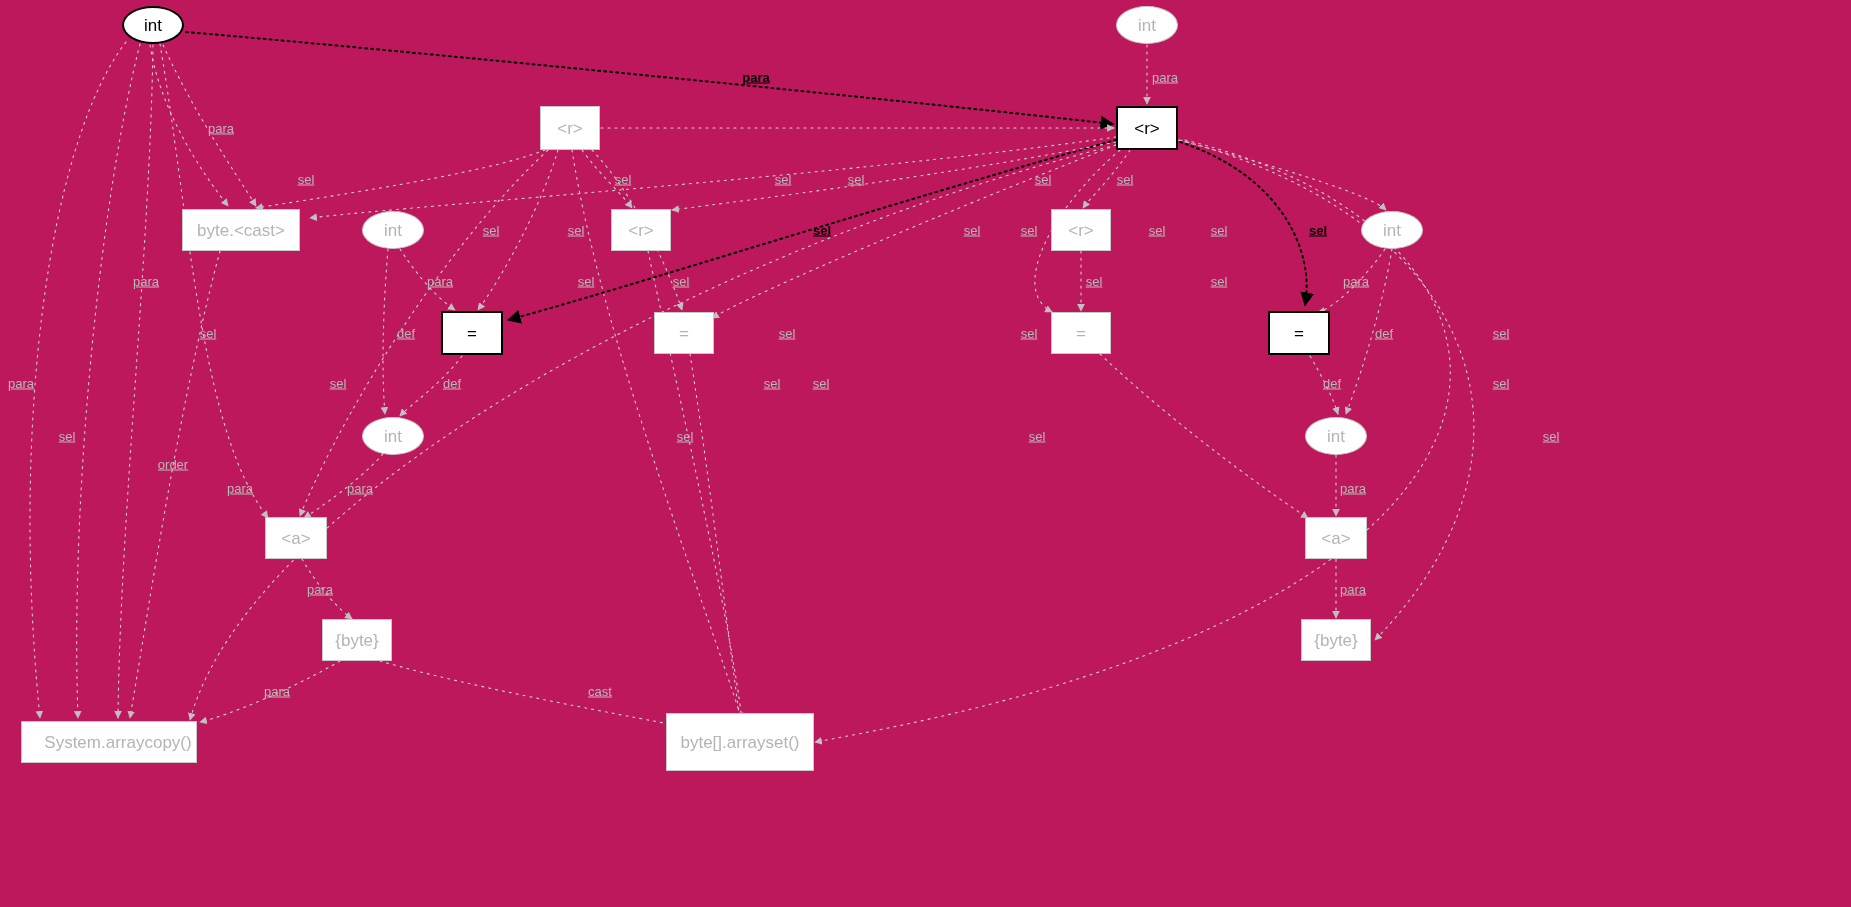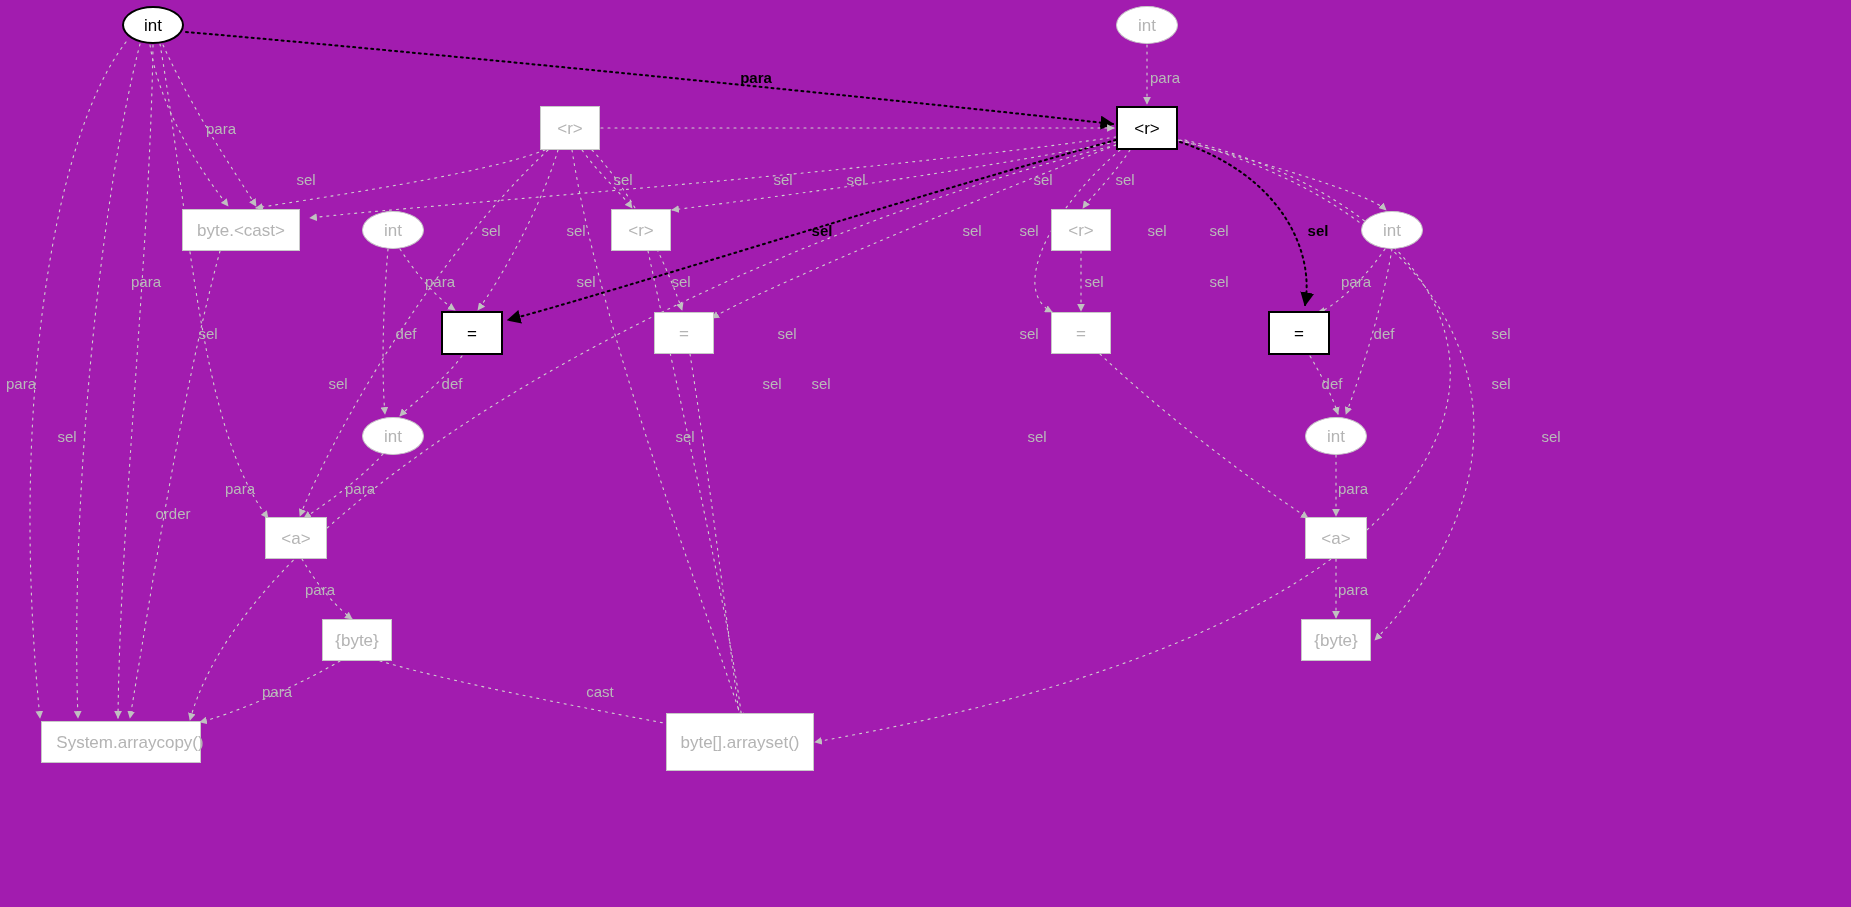--- a/index.html
+++ b/index.html
@@ -7,21 +7,21 @@
     padding: 0;
     background: #ffffff;
   }
   body {
     font-family: "Liberation Sans", sans-serif;
   }
   #graph-canvas {
     position: relative;
     width: 1851px;
     height: 907px;
-    background: #a21caf;
+    background: #be185d;
     overflow: hidden;
   }
   #edge-layer {
     position: absolute;
     left: 0;
     top: 0;
     width: 1851px;
     height: 907px;
   }
   #node-layer {
@@ -62,24 +62,25 @@
     border: 2px solid #000000;
     color: #000000;
   }
   .node .nlabel {
     line-height: 1;
     pointer-events: none;
   }
   .edge-label {
     position: absolute;
     transform: translate(-50%, -50%);
-    font-size: 15px;
+    font-size: 13px;
     color: #b9b9b9;
     white-space: nowrap;
     background: transparent;
+    text-decoration: underline;
   }
   .edge-label.hl {
     color: #000000;
     font-weight: bold;
   }
 </style>
 </head>
 <body>
 
 <div id="graph-canvas">
@@ -191,21 +192,21 @@
       </div>
       <div class="node box" style="left: 1336px; top: 538px; width: 62px; height: 42px;">
         <span class="nlabel">&lt;a&gt;</span>
       </div>
       <div class="node box" style="left: 357px; top: 640px; width: 70px; height: 42px;">
         <span class="nlabel">{byte}</span>
       </div>
       <div class="node box" style="left: 1336px; top: 640px; width: 70px; height: 42px;">
         <span class="nlabel">{byte}</span>
       </div>
-      <div class="node box" style="left: 121px; top: 742px; width: 160px; height: 42px; padding-left: 18px;">
+      <div class="node box" style="left: 109px; top: 742px; width: 176px; height: 42px; padding-left: 18px;">
         <span class="nlabel">System.arraycopy()</span>
       </div>
       <div class="node box" style="left: 740px; top: 742px; width: 148px; height: 58px;">
         <span class="nlabel">byte[].arrayset()</span>
       </div>
       <div class="edge-label hl" style="left: 756px; top: 77px;">para</div>
       <div class="edge-label" style="left: 1165px; top: 77px;">para</div>
       <div class="edge-label" style="left: 221px; top: 128px;">para</div>
       <div class="edge-label" style="left: 306px; top: 179px;">sel</div>
       <div class="edge-label" style="left: 623px; top: 179px;">sel</div>
@@ -238,21 +239,21 @@
       <div class="edge-label" style="left: 338px; top: 383px;">sel</div>
       <div class="edge-label" style="left: 452px; top: 383px;">def</div>
       <div class="edge-label" style="left: 772px; top: 383px;">sel</div>
       <div class="edge-label" style="left: 821px; top: 383px;">sel</div>
       <div class="edge-label" style="left: 1332px; top: 383px;">def</div>
       <div class="edge-label" style="left: 1501px; top: 383px;">sel</div>
       <div class="edge-label" style="left: 67px; top: 436px;">sel</div>
       <div class="edge-label" style="left: 685px; top: 436px;">sel</div>
       <div class="edge-label" style="left: 1037px; top: 436px;">sel</div>
       <div class="edge-label" style="left: 1551px; top: 436px;">sel</div>
-      <div class="edge-label" style="left: 173px; top: 513px;">order</div>
+      <div class="edge-label" style="left: 173px; top: 464px;">order</div>
       <div class="edge-label" style="left: 240px; top: 488px;">para</div>
       <div class="edge-label" style="left: 360px; top: 488px;">para</div>
       <div class="edge-label" style="left: 1353px; top: 488px;">para</div>
       <div class="edge-label" style="left: 320px; top: 589px;">para</div>
       <div class="edge-label" style="left: 1353px; top: 589px;">para</div>
       <div class="edge-label" style="left: 277px; top: 691px;">para</div>
       <div class="edge-label" style="left: 600px; top: 691px;">cast</div>
     </div>
 
 </div>

